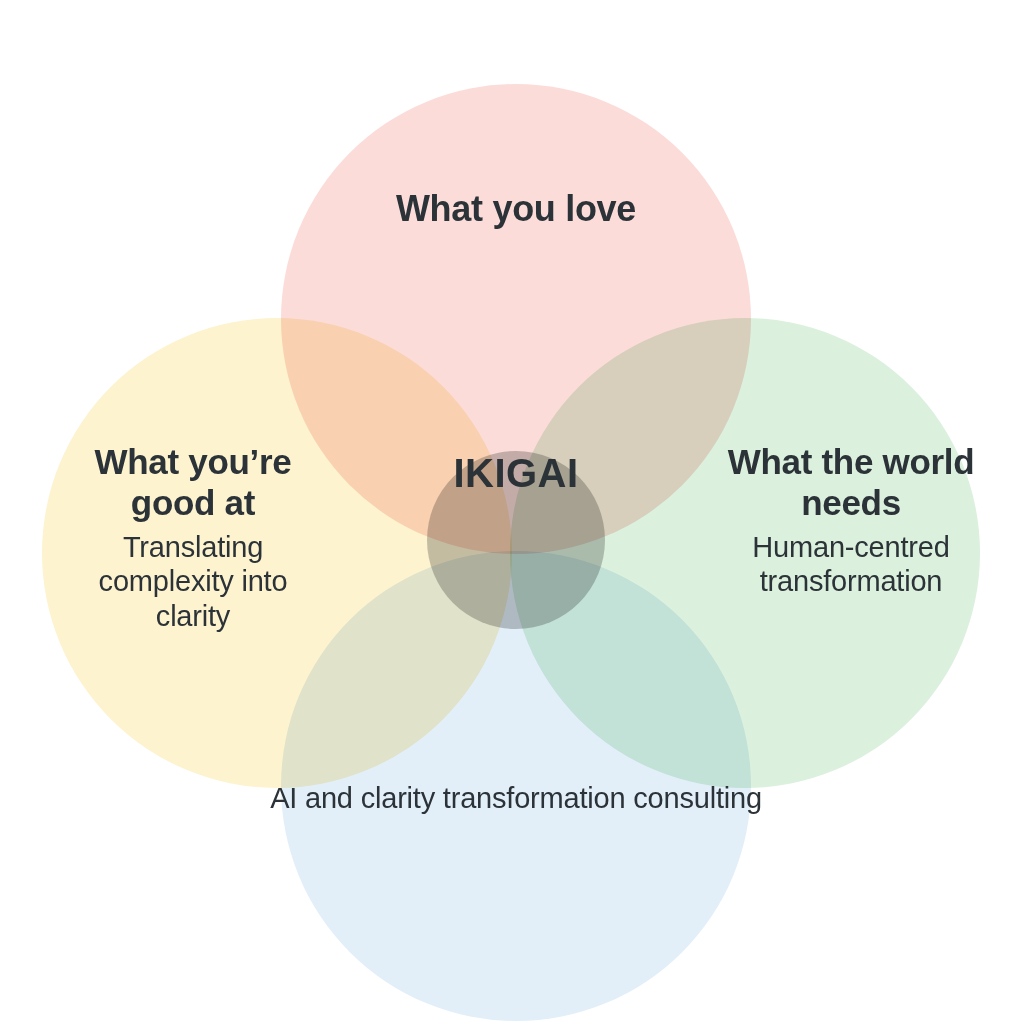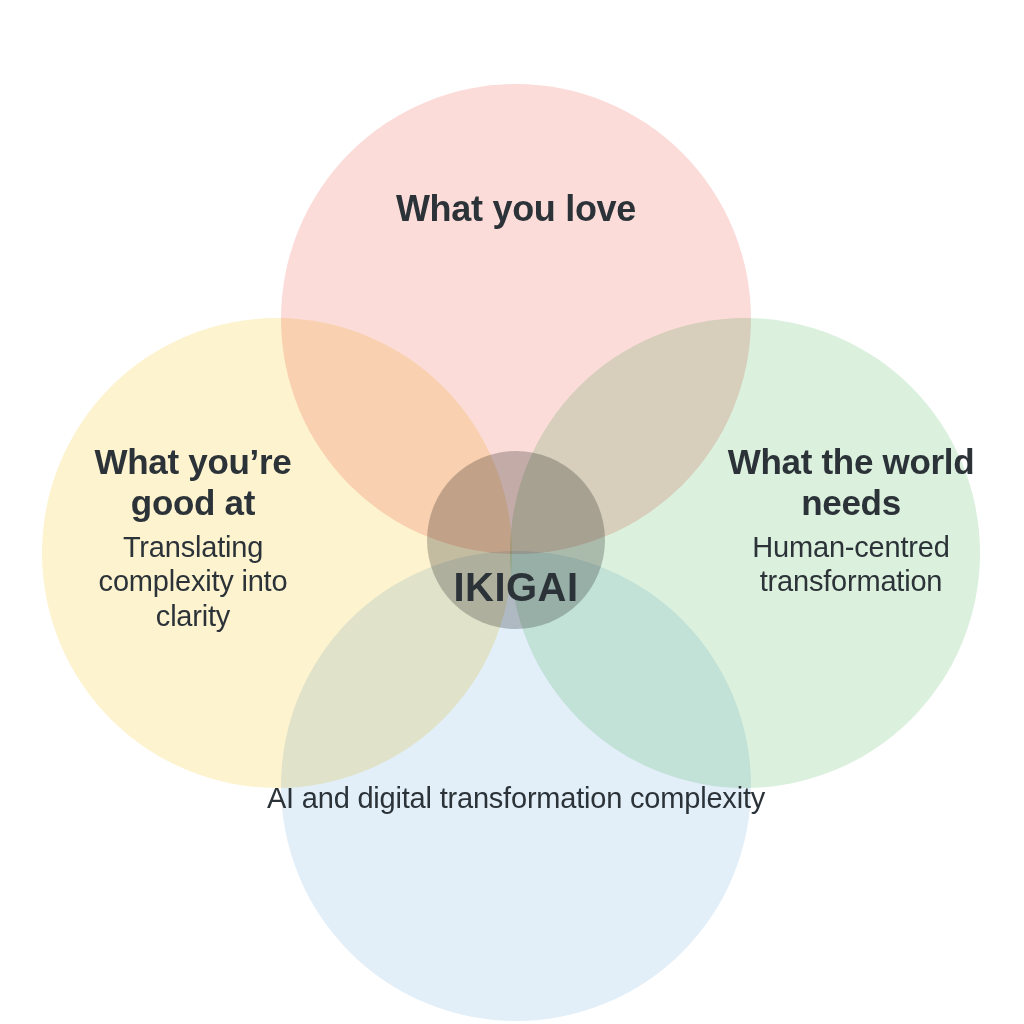--- a/index.html
+++ b/index.html
@@ -79,25 +79,25 @@
   #label-good   { left:  68px; top: 414px; width: 250px; }
   #label-needs  { left: 726px; top: 414px; width: 250px; }
   #label-paid   { left: 266px; top: 746px; width: 500px; }
 
   #label-good .q-title,
   #label-needs .q-title { font-size: 35px; }
 
   .center-label {
     position: absolute;
     left: 427px;
-    top: 404px;
+    top: 423px;
     width: 178px;
     height: 178px;
     display: flex;
-    align-items: flex-end;
+    align-items: flex-start;
     justify-content: center;
     color: #2c3338;
     font-weight: 700;
     font-size: 40px;
     letter-spacing: 0.5px;
   }
 </style>
 </head>
 <body style="background: rgb(255, 255, 255);">
 
@@ -121,21 +121,21 @@
       <span class="q-title">What you’re good at</span>
       <span class="q-sub">Translating complexity into clarity</span>
     </div>
 
     <div class="quadrant-label" id="label-needs">
       <span class="q-title">What the world needs</span>
       <span class="q-sub">Human-centred transformation</span>
     </div>
 
     <div class="quadrant-label" id="label-paid">
-      <span class="q-sub">AI and digital transformation complexity</span>
+      <span class="q-sub">AI and clarity transformation consulting</span>
     </div>
 
     <div class="center-label">
       <span>IKIGAI</span>
     </div>
 
   </div>
 </div>
 
 </body></html>

